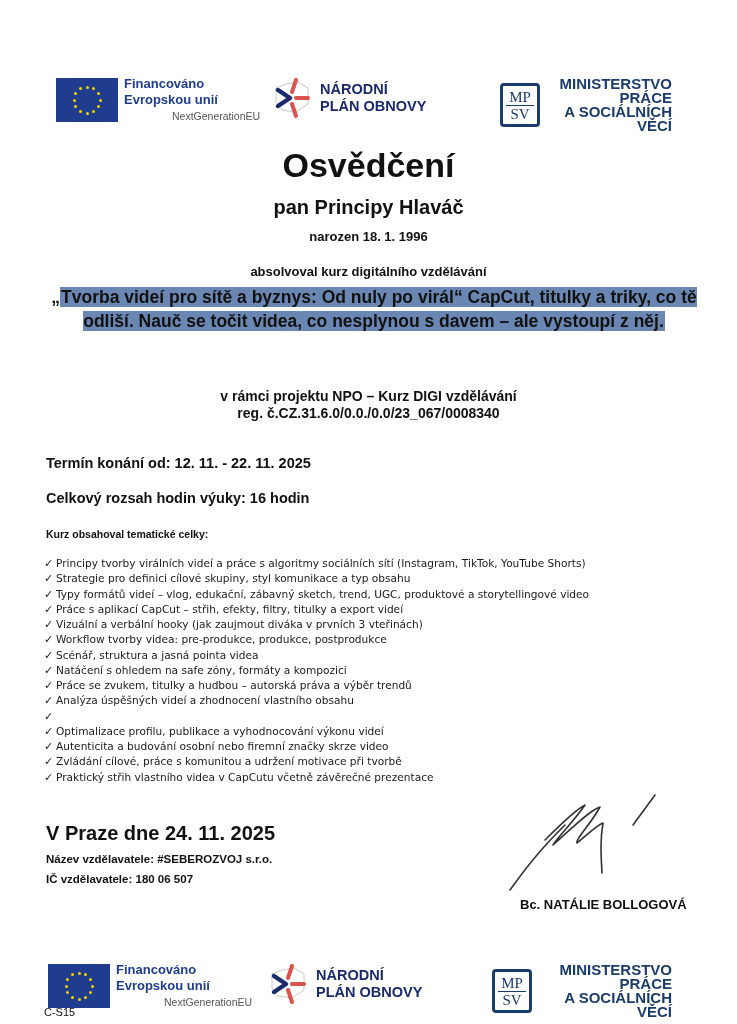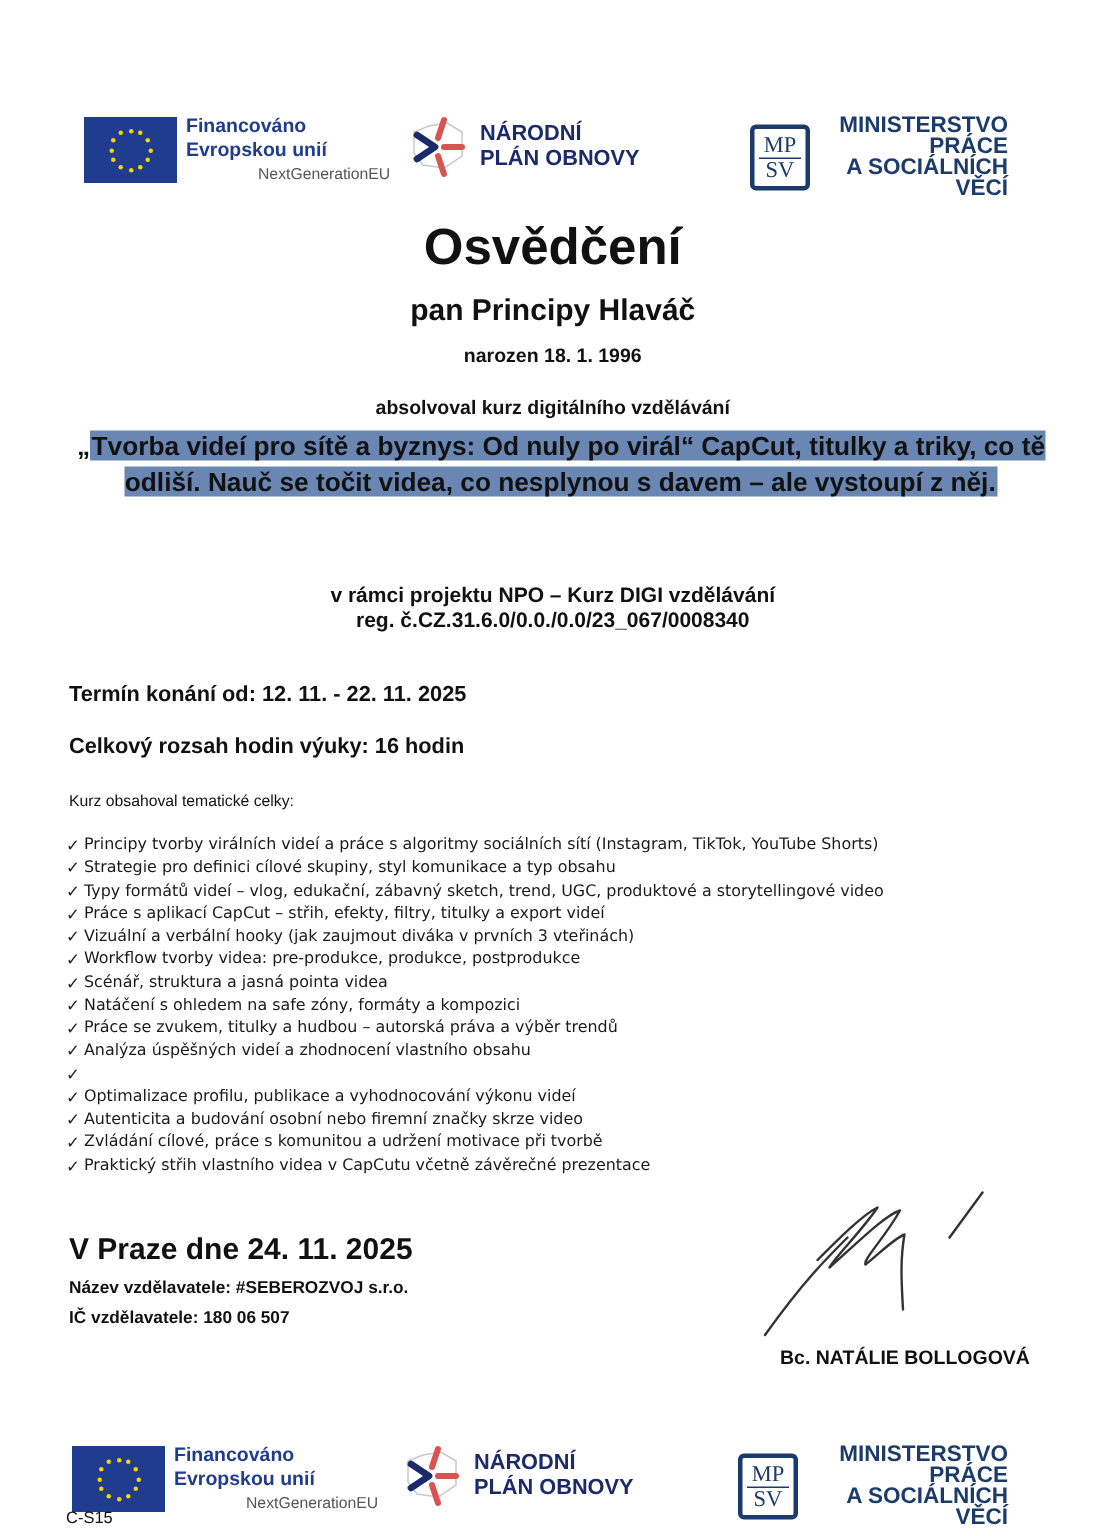--- a/index.html
+++ b/index.html
@@ -38,21 +38,21 @@
     .absolv { top: 264px; font-size: 13px; font-weight: bold; }
     .course {
       top: 285px; left: 44px; width: 660px; font-size: 17.5px; font-weight: bold; line-height: 24px;
     }
     .course .hl { background: #6a87b3; color: #111111; padding: 0 1px; }
     .project { top: 340px; font-size: 14px; font-weight: bold; line-height: 17px; margin-top: 48px; }
 
     .left { position: absolute; left: 46px; }
     .term { top: 455px; font-size: 14.5px; font-weight: bold; }
     .hours { top: 490px; font-size: 14.5px; font-weight: bold; }
-    .topics-h { top: 528px; font-size: 10.5px; font-weight: normal; }
+    .topics-h { top: 528px; font-size: 10.5px; font-weight: bold; }
     .topics {
       top: 556px; left: 44px; list-style: none; margin: 0; padding: 0;
       font-family: "DejaVu Sans", sans-serif; font-size: 10.6px; line-height: 15.25px; color: #1a1a1a;
     }
     .topics li { white-space: nowrap; display: flex; }
     .topics .check { width: 12px; flex: none; color: #222; font-size: 11px; }
     .place { top: 822px; font-size: 20px; font-weight: bold; }
     .provider { top: 853px; font-size: 11.5px; font-weight: bold; }
     .ico { top: 873px; font-size: 11.5px; font-weight: bold; }
     .signature { position: absolute; left: 505px; top: 785px; width: 200px; height: 110px; }

